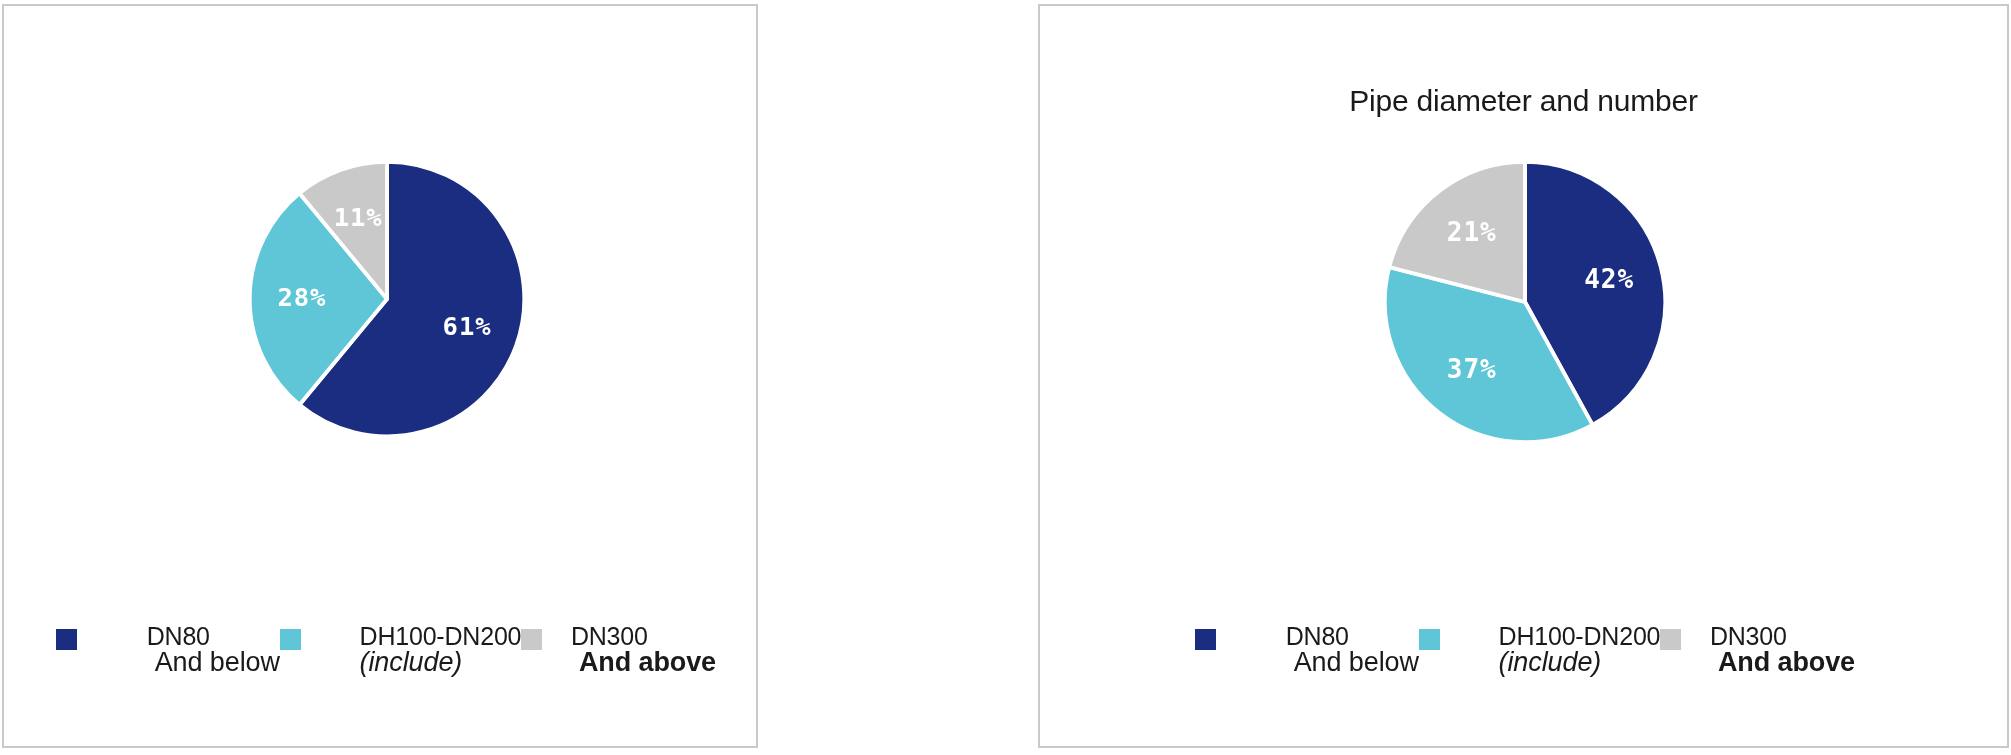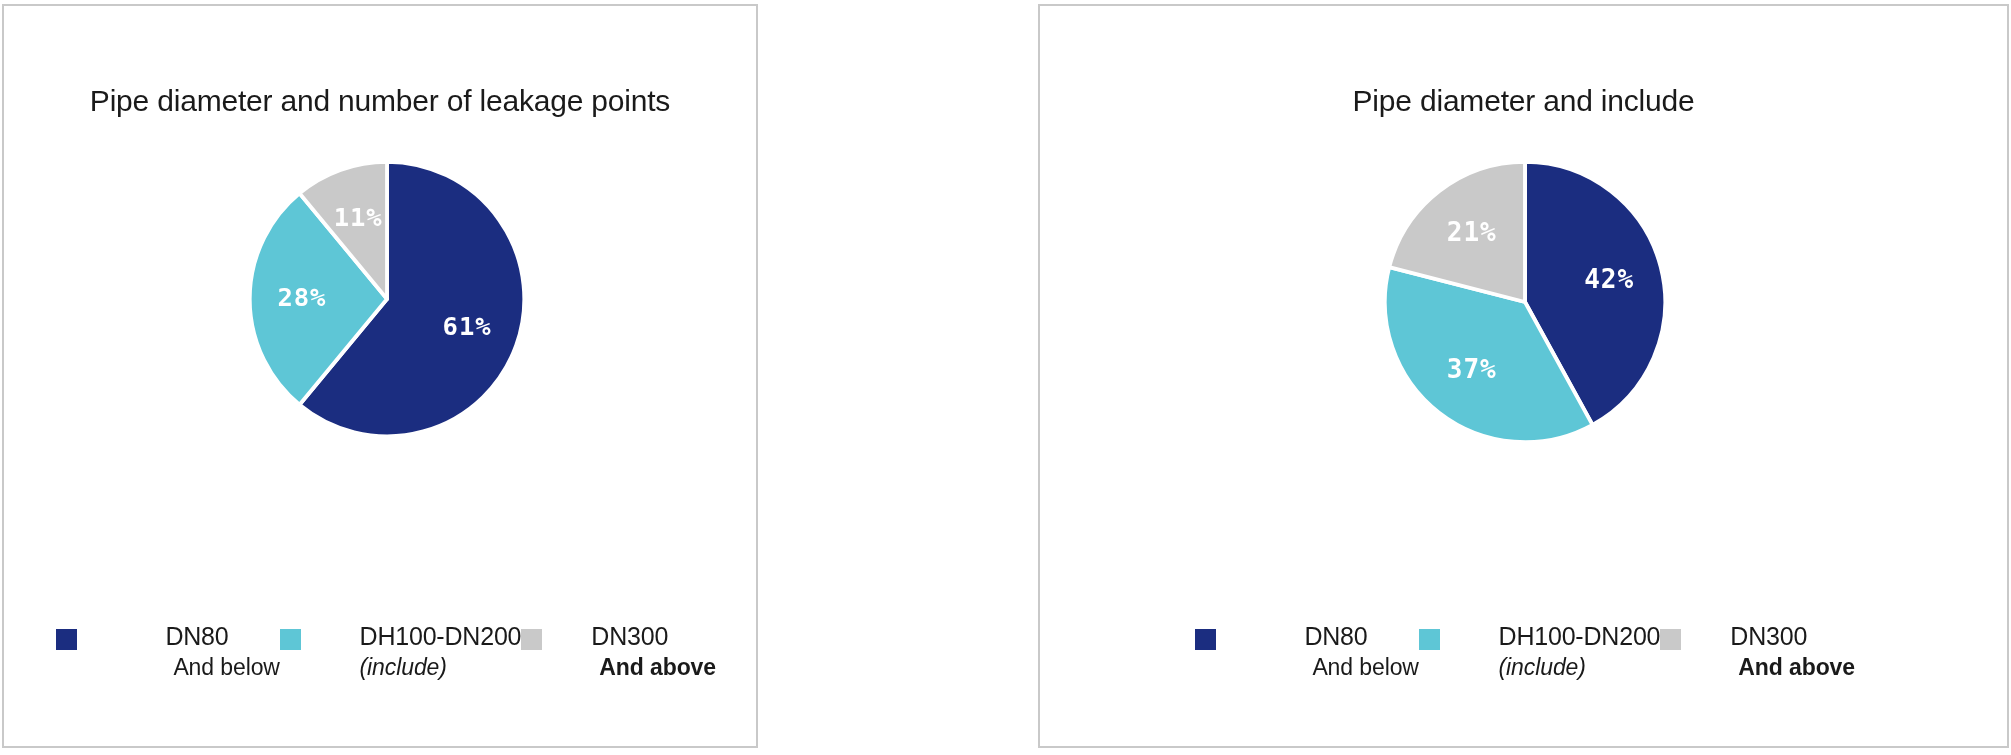--- a/index.html
+++ b/index.html
@@ -105,38 +105,36 @@
   .legend-main {
     display: block;
     color: #1a1a1a;
     font-size: 25px;
     white-space: nowrap;
     letter-spacing: -0.2px;
   }
   .legend-sub {
     display: block;
     color: #1a1a1a;
-    font-size: 23px;
+    font-size: 27px;
     white-space: nowrap;
-    margin-top: 7px;
     letter-spacing: -0.1px;
   }
   .legend-sub.indent-below { margin-left: 8px; }
   .legend-sub.indent-include { margin-left: 0px; font-style: italic; }
   .legend-sub.indent-above { margin-left: 8px; font-weight: bold; }
 </style>
 </head>
 <body>
 
 <div class="canvas">
 
   <div class="panel panel-left">
     <div class="panel-inner">
 
-      <div class="chart-title">Pipe diameter and number of leakage points</div>
 
       <div class="pie-wrap">
         <svg class="pie-svg" viewBox="0 0 300 300">
           <g id="pie-slices-0">
               <path d="M 150 150 L 150 5 A 145 145 0 1 1 57.57352148644003 261.72442020248945 Z" fill="#1b2d80" stroke="#ffffff" stroke-width="4" stroke-linejoin="round"></path>
               <path d="M 150 150 L 57.57352148644003 261.72442020248945 A 145 145 0 0 1 57.573521486439915 38.275579797510616 Z" fill="#5ec6d6" stroke="#ffffff" stroke-width="4" stroke-linejoin="round"></path>
               <path d="M 150 150 L 57.573521486439915 38.275579797510616 A 145 145 0 0 1 149.99999999999997 5 Z" fill="#c9c9c9" stroke="#ffffff" stroke-width="4" stroke-linejoin="round"></path>
             </g>
           <g id="pie-labels-0">
               <text x="234.58518112898486" y="180.4525390300517" class="slice-label">61%</text>
@@ -172,21 +170,21 @@
           </span>
         </div>
 
       </div>
     </div>
   </div>
 
   <div class="panel panel-right">
     <div class="panel-inner">
 
-      <div class="chart-title">Pipe diameter and include</div>
+      <div class="chart-title">Pipe diameter and number</div>
 
       <div class="pie-wrap">
         <svg class="pie-svg" viewBox="0 0 300 300">
           <g id="pie-slices-1">
               <path d="M 150 150 L 150 5 A 145 145 0 0 1 219.85428274474876 277.0644686063602 Z" fill="#1b2d80" stroke="#ffffff" stroke-width="4" stroke-linejoin="round"></path>
               <path d="M 150 150 L 219.85428274474876 277.0644686063602 A 145 145 0 0 1 9.555441636348462 113.93996636109614 Z" fill="#5ec6d6" stroke="#ffffff" stroke-width="4" stroke-linejoin="round"></path>
               <path d="M 150 150 L 9.555441636348462 113.93996636109614 A 145 145 0 0 1 149.99999999999997 5 Z" fill="#c9c9c9" stroke="#ffffff" stroke-width="4" stroke-linejoin="round"></path>
             </g>
           <g id="pie-labels-1">
               <text x="237.07562618546393" y="127.64277914387955" class="slice-label">42%</text>

